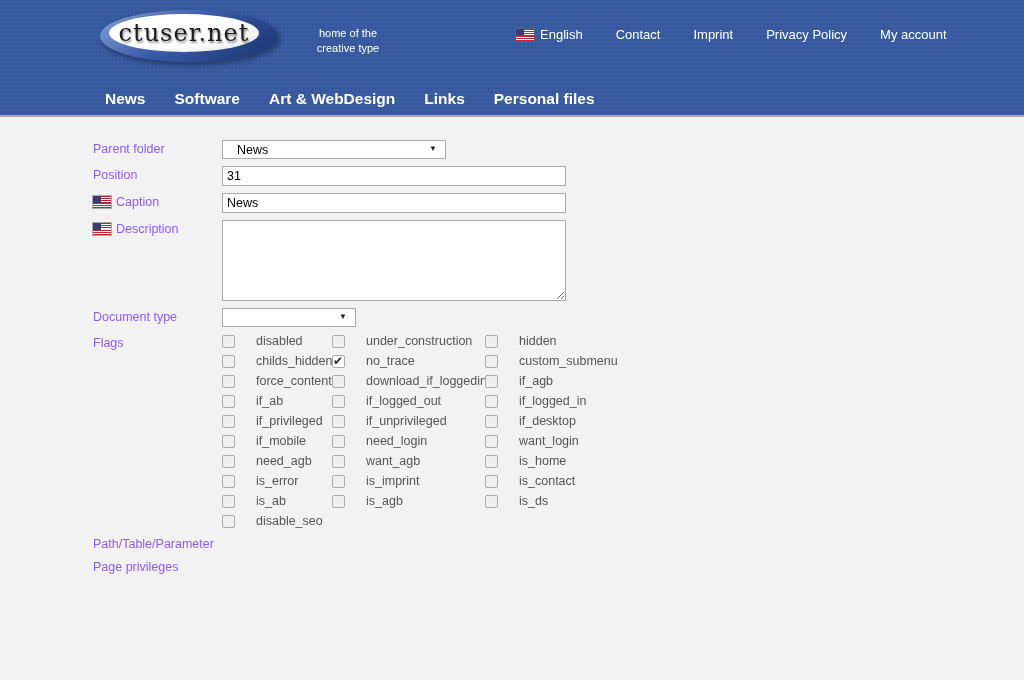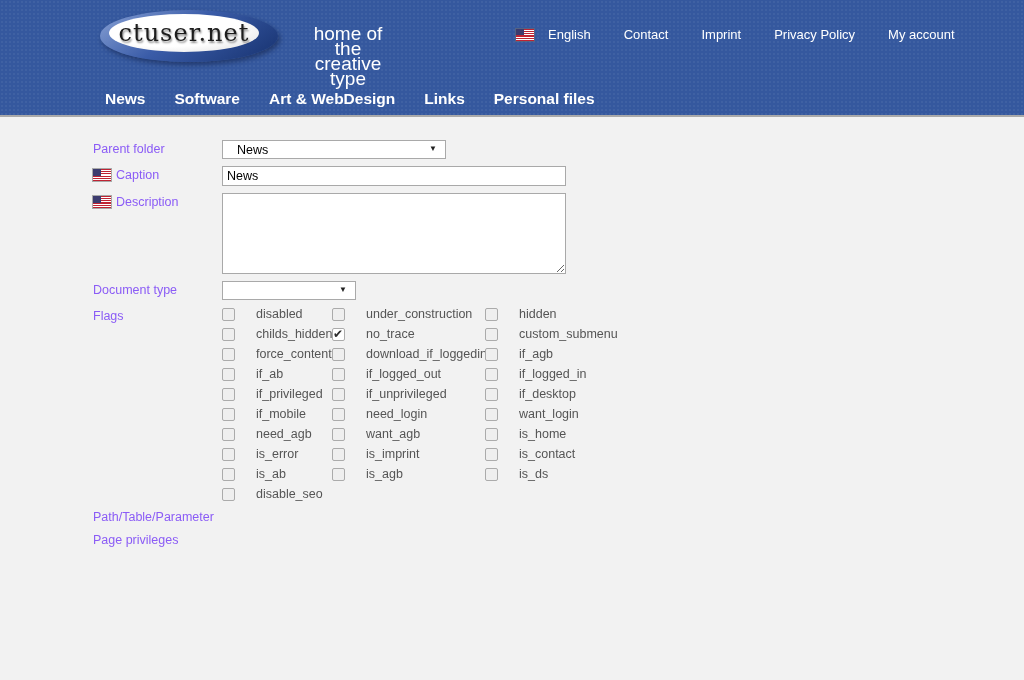--- a/index.html
+++ b/index.html
@@ -39,30 +39,30 @@
   }
   .logo-text {
     font-family: "DejaVu Serif", serif;
     font-size: 24px; color: #1d1d1d;
     letter-spacing: 1px;
     text-shadow: 1px 2px 2px rgba(0,0,0,0.45);
   }
   .tagline {
     position: absolute; left: 300px; top: 26px;
     width: 96px; text-align: center;
-    color: #ffffff; font-size: 19px; line-height: 15px;
+    color: #ffffff; font-size: 11px; line-height: 15px;
   }
   .top-links {
     position: absolute; left: 516px; top: 27px;
     display: flex; align-items: center; gap: 33px;
     font-size: 13px;
   }
   .top-links a {
     color: #ffffff; text-decoration: none; cursor: pointer;
-    display: inline-flex; align-items: center; gap: 14px; white-space: nowrap;
+    display: inline-flex; align-items: center; gap: 6px; white-space: nowrap;
   }
   .main-nav {
     position: absolute; left: 105px; top: 90px;
     display: flex; gap: 29px;
     font-size: 15.5px; font-weight: bold;
   }
   .main-nav a { color: #ffffff; text-decoration: none; cursor: pointer; white-space: nowrap; }
 
   
   .flag {
@@ -173,20 +173,26 @@
       <span>Parent folder</span>
     </div>
     <span class="sel-wrap w224">
       <select class="sel indented">
         <option>News</option>
       </select>
       <span class="sel-arrow">▼</span>
     </span>
   </div>
 
+  <div class="row">
+    <div class="row-label">
+      <span>Position</span>
+    </div>
+    <input class="txt-input" type="text" value="31" style="">
+  </div>
 
   <div class="row">
     <div class="row-label">
       <span class="flag flag-us"></span>
       <span>Caption</span>
     </div>
     <input class="txt-input" type="text" value="News" style="">
   </div>
 
 

